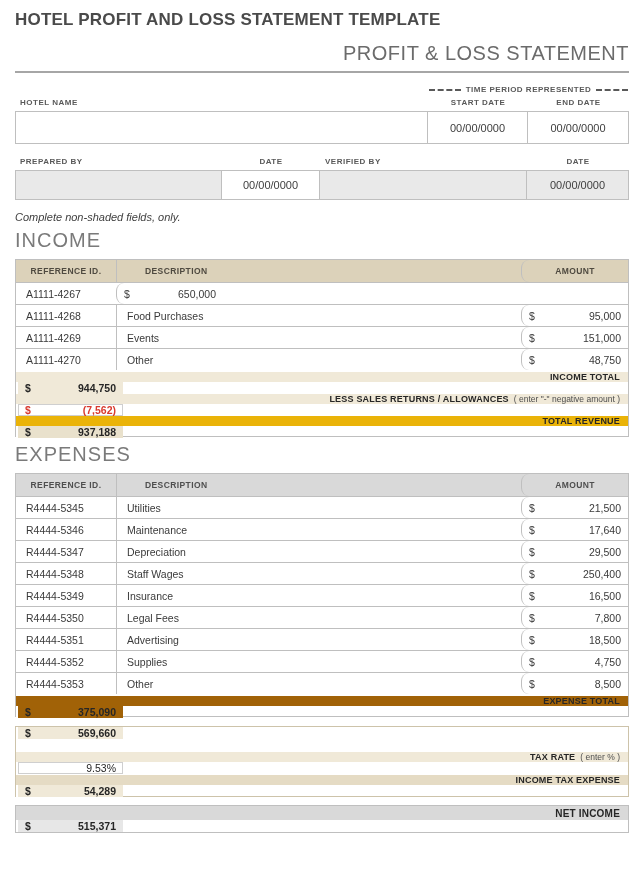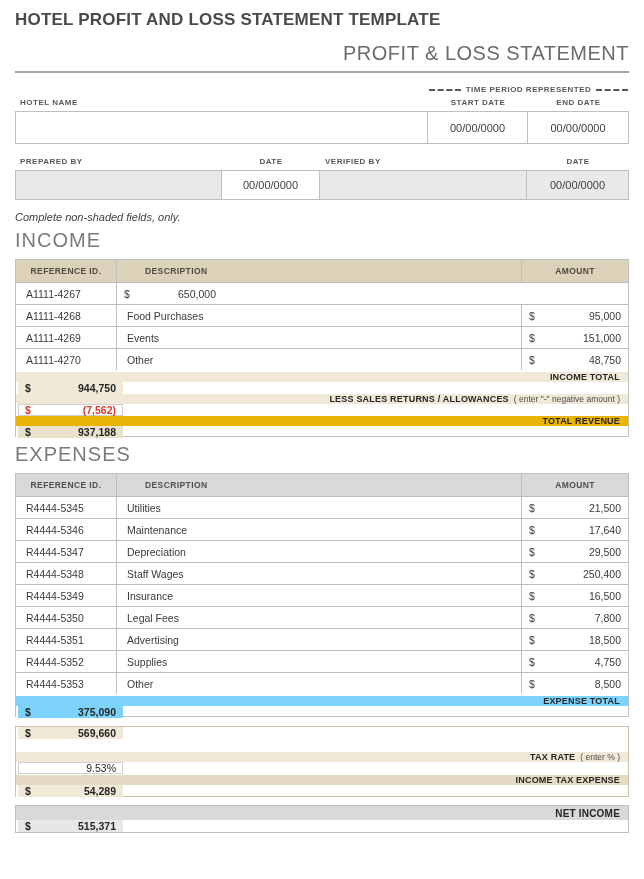--- a/index.html
+++ b/index.html
@@ -52,37 +52,37 @@
   .note { margin-top:11px; font-size:11px; font-style:italic; color:#404040; }
 
   .section-heading { margin-top:6px; font-size:20px; color:#7a7a7a; letter-spacing:1px; }
 
   
   .table { margin-top:7px; border:1px solid #bfbfbf; }
   .trow { display:flex; height:22px; background:#fff; }
   .trow + .trow { border-top:1px solid #bfbfbf; }
   .trow .ref { width:100px; display:flex; align-items:center; padding-left:10px; font-size:10.5px; }
   .trow .desc { flex:1; border-left:1px solid #bfbfbf; display:flex; align-items:center; padding-left:10px; font-size:10.5px; }
-  .trow .amt { width:107px; border-left:1px solid #bfbfbf; display:flex; align-items:center; justify-content:space-between; padding:0 7px; font-size:10.5px; }
+  .trow .amt { width:107px; border-left:1px solid #bfbfbf; display:flex; align-items:center; justify-content:space-between; padding:0 7px; font-size:10.5px;border-radius:8px; }
   .thead { background:#dcd2ba; }
   .thead .ref { justify-content:center; padding-left:0; font-size:8.5px; font-weight:bold; color:#4f4a40; letter-spacing:.4px; }
   .thead .desc { font-size:8.5px; font-weight:bold; color:#4f4a40; letter-spacing:.4px;padding-left:28px; }
   .thead .amt { justify-content:center; font-size:8.5px; font-weight:bold; color:#4f4a40; letter-spacing:.4px; }
   .thead-gray { background:#d9d9d9; }
   .thead-gray .ref, .thead-gray .desc, .thead-gray .amt { color:#4f4f4f; }
 
   
   .srow { display:flex; height:22px; border-top:2px solid #fff;flex-direction:column; }
   .srow .slabel { flex:1; display:flex; align-items:center; justify-content:flex-end; padding-right:8px; font-size:9px; font-weight:bold; color:#262626; letter-spacing:.2px; gap:5px; }
   .srow .slabel .hint { font-weight:normal; font-size:8.5px; color:#4d4d4d; letter-spacing:0; }
   .srow .samt { width:107px; border-left:2px solid #fff; display:flex; align-items:center; justify-content:space-between; padding:0 7px; font-size:10.5px; font-weight:bold; color:#262626; }
   .bg-beige { background:#f0e9d8; }
   .bg-darktan { background:#eab308; }
   .bg-midtan { background:#e9e1cc; }
-  .bg-lgray { background:#7dd3fc; }
+  .bg-lgray { background:#a16207; }
   .samt.white-input { background:#fff; box-shadow:inset 0 0 0 1px #cfcfcf; }
   .red { color:#d93a2f !important; }
 
   
   .tax-block { margin-top:9px; border:1px solid #cdc3aa; }
   .tax-block .srow { height:23px; }
   .tax-block .srow:first-child { border-top:none; }
   .bg-tanlabel { background:#e5dbc4; }
   .net-block { margin-top:8px; border:1px solid #bfbfbf; }
   .net-block .srow { height:26px; border-top:none; }

